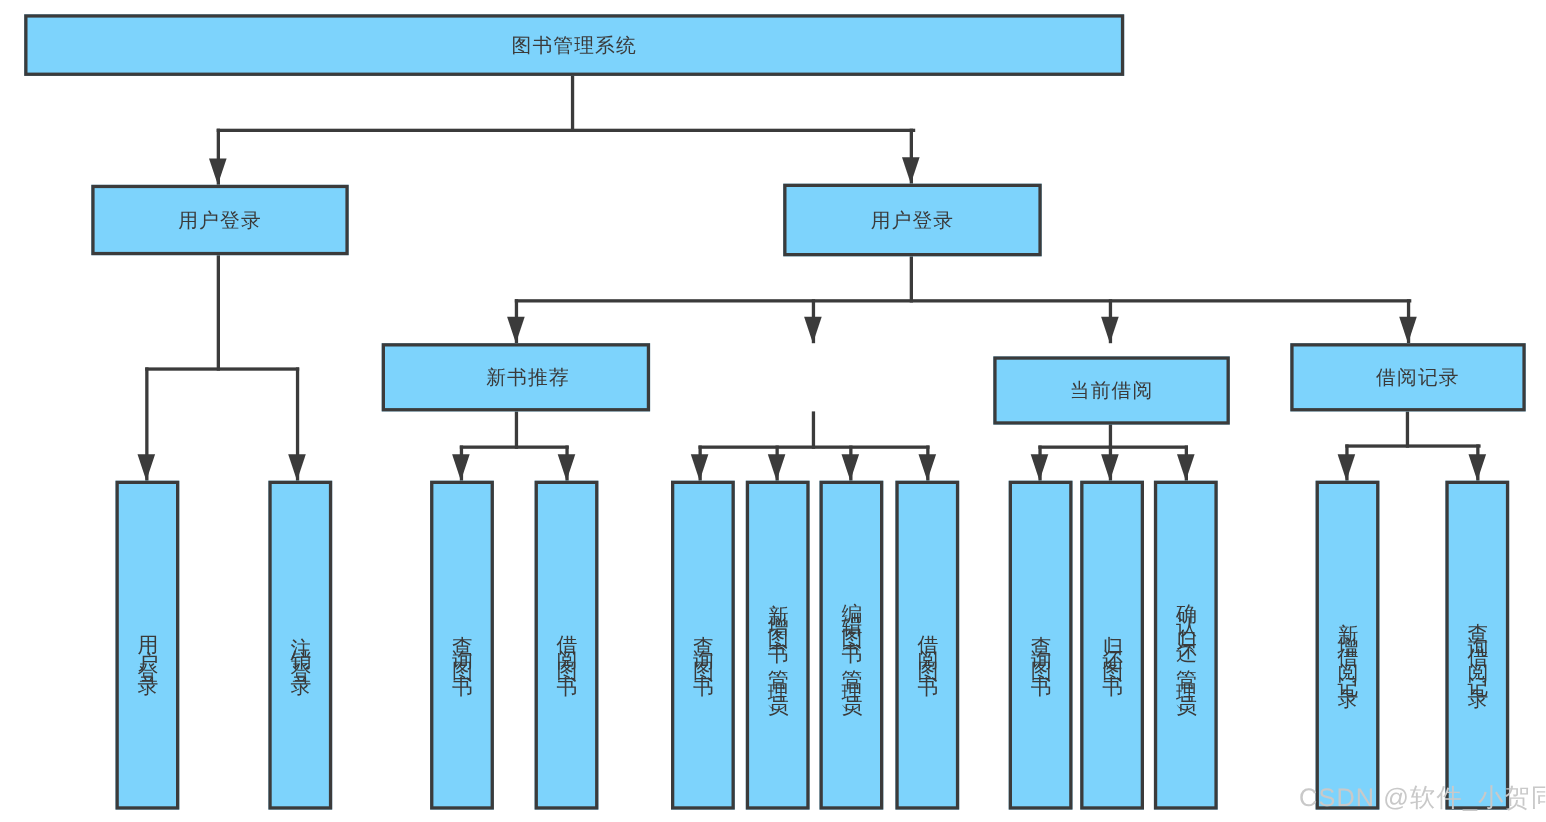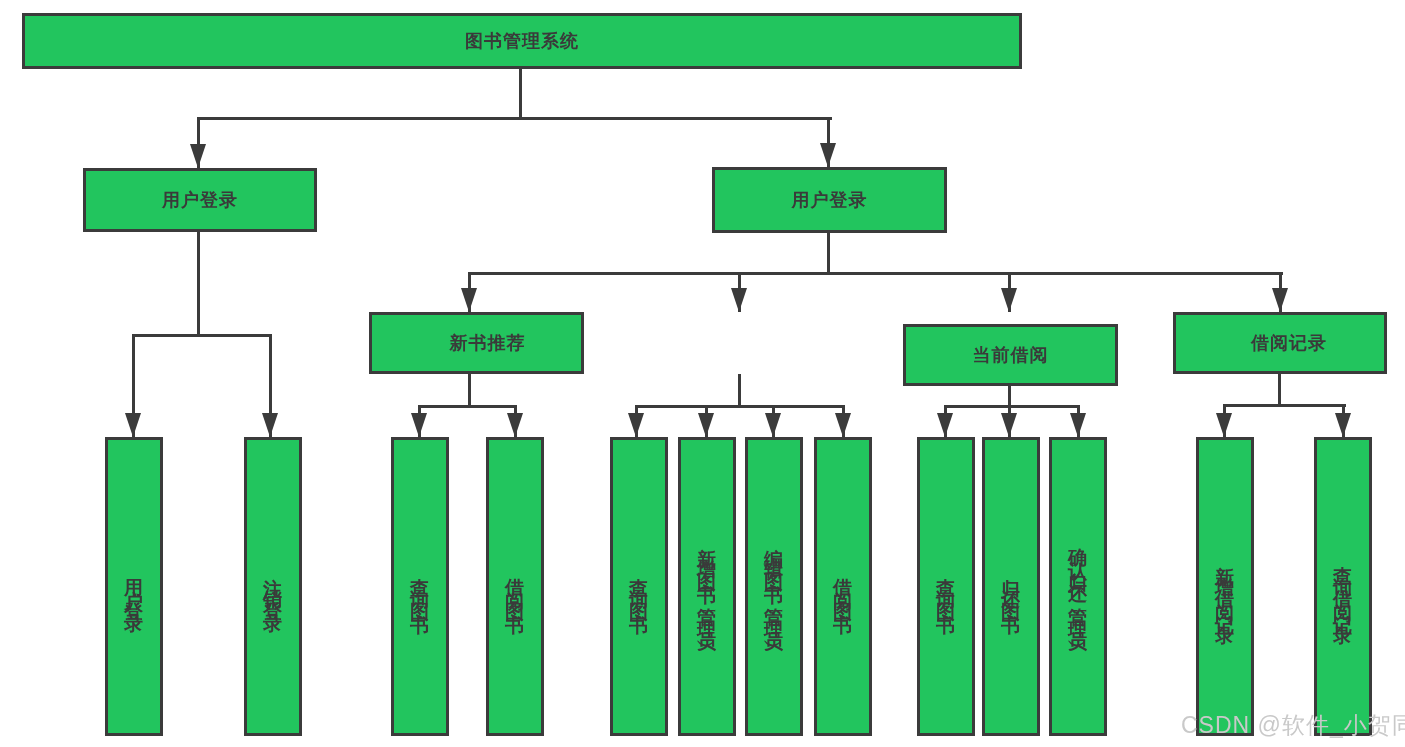--- a/index.html
+++ b/index.html
@@ -12,27 +12,26 @@
     position: relative;
     width: 1405px;
     height: 747px;
     background: #ffffff;
     overflow: hidden;
   }
   .box {
     position: absolute;
     box-sizing: border-box;
     border: 3px solid #3b3b3b;
-    background: #22c55e;
+    background: #7dd3fc;
     display: flex;
     align-items: center;
     justify-content: center;
     color: #3a3a3a;
     z-index: 2;
-    font-weight: bold;
   }
   .box.h {
     font-size: 18px;
     letter-spacing: 1px;
     white-space: nowrap;
   }
   .box.v {
     writing-mode: vertical-rl;
     font-size: 19px;
     letter-spacing: 12px;
@@ -67,21 +66,21 @@
 <body>
 
 <div id="canvas">
 
   <div class="box h" style="left:22px; top:13px; width:1000px; height:56px;">图书管理系统</div>
 
   <div class="box h" style="left:83px; top:168px; width:234px; height:64px;">用户登录</div>
 
   <div class="box h" style="left:712px; top:167px; width:235px; height:66px;">用户登录</div>
 
-  <div class="box h" style="left:369px; top:312px; width:215px; height:62px;padding-left:22px;">新书推荐</div>
+  <div class="box h" style="left:347px; top:312px; width:244px; height:62px;padding-left:22px;">新书推荐</div>
 
 
   <div class="box h" style="left:903px; top:324px; width:215px; height:62px;">当前借阅</div>
 
   <div class="box h" style="left:1173px; top:312px; width:214px; height:62px;padding-left:18px;">借阅记录</div>
 
   <div class="box v" style="left:105px; top:437px; width:58px; height:299px;">用户登录</div>
 
   <div class="box v" style="left:244px; top:437px; width:58px; height:299px;">注销登录</div>
 

